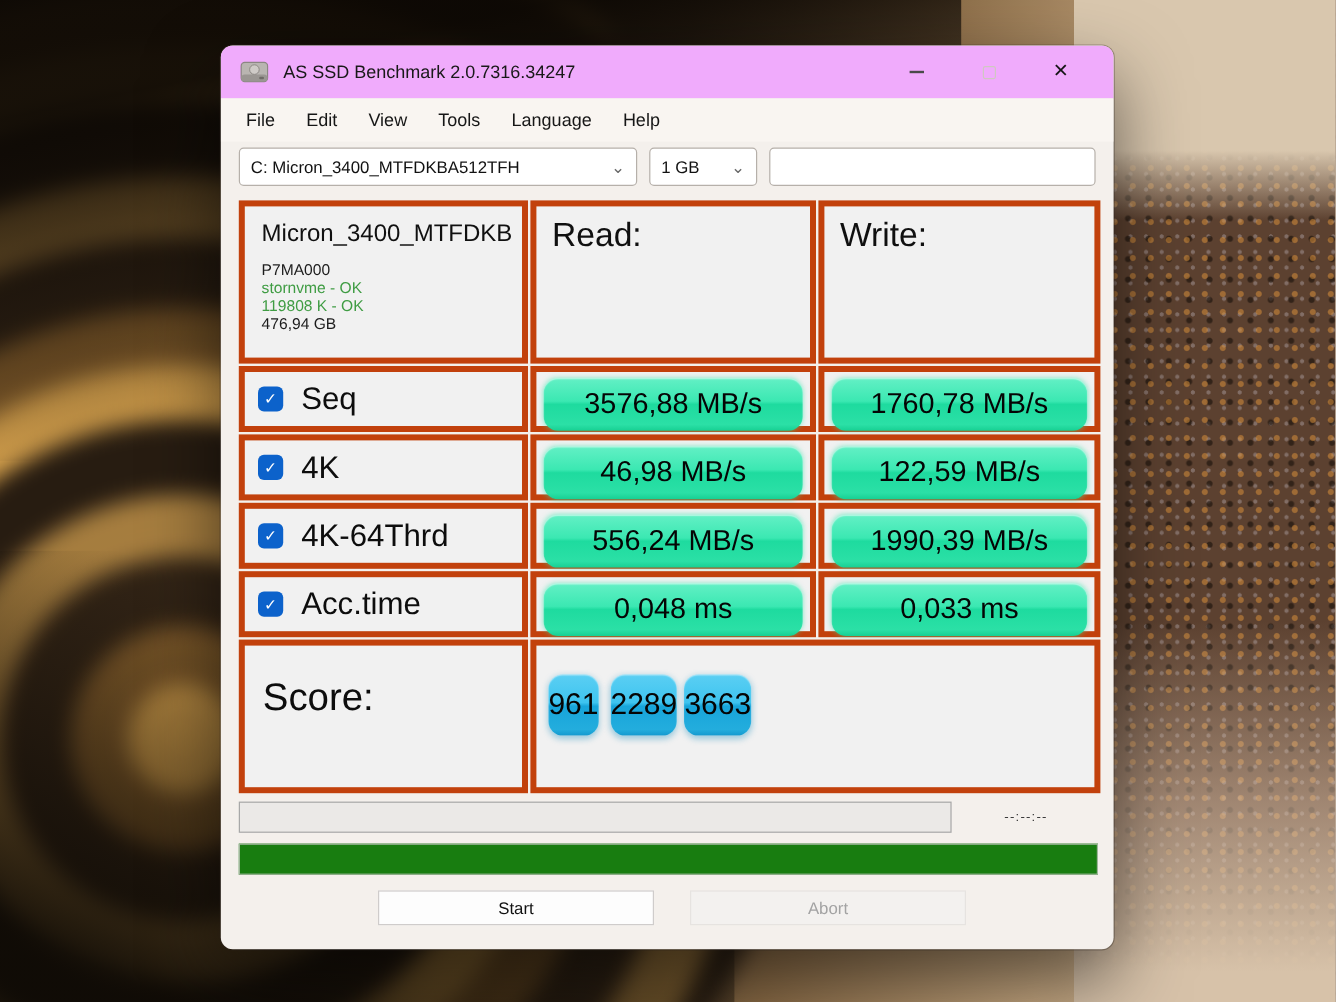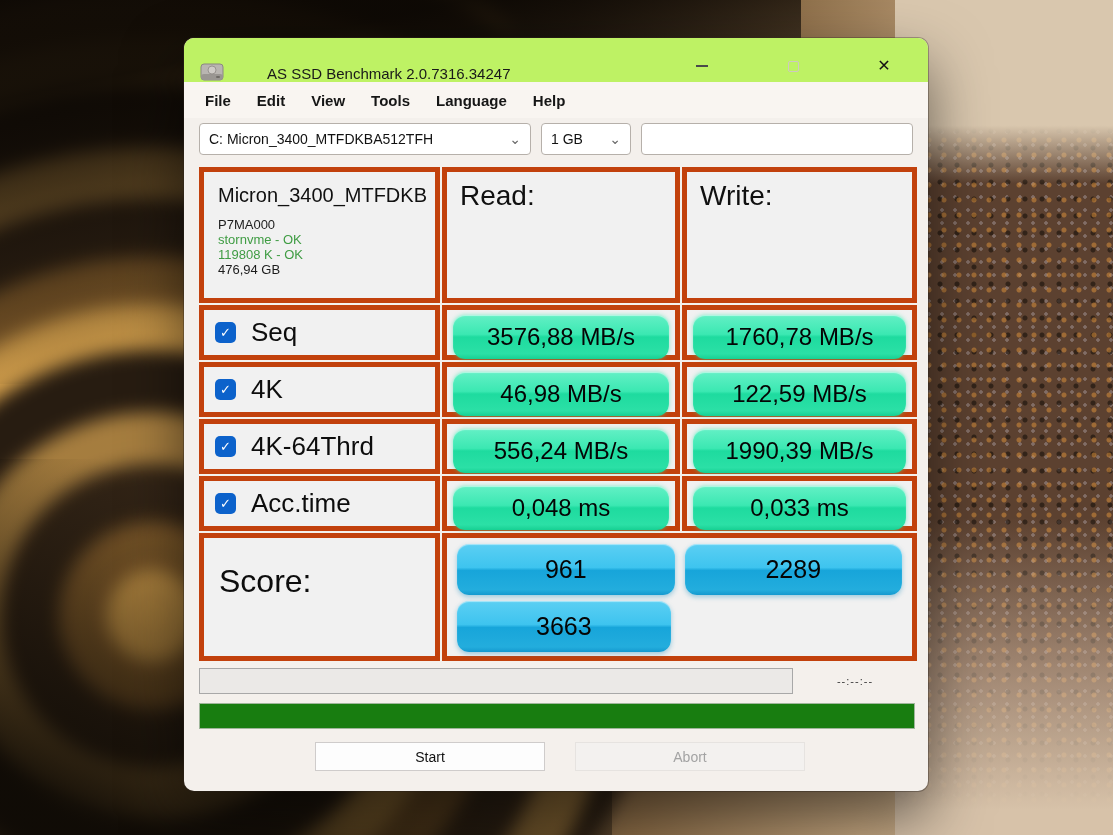--- a/index.html
+++ b/index.html
@@ -27,30 +27,30 @@
     background-size: 15px 15px, 17px 17px, 13px 13px; }
   .wp-right-overlay { position:absolute; right:0; top:0; width:218px; height:100%;
     background: linear-gradient(180deg,#d9c7ae 0%, #d9c7ae 15%, rgba(217,199,174,0) 22%,
       rgba(217,199,174,0) 62%, rgba(216,191,168,.55) 80%, #d7c2a9 97%); }
 
   
   .window { position:absolute; left:184px; top:38px; width:744px; height:753px;
     background:#f4f0ec; border-radius:10px; overflow:hidden;
     box-shadow: 0 26px 60px rgba(0,0,0,.55), 0 0 0 1px rgba(60,50,40,.35); }
 
-  .titlebar { height:44px; display:flex; align-items:flex-end; padding:0 14px 0 16px; background:#bef264;gap:31px; }
+  .titlebar { height:44px; display:flex; align-items:center; padding:0 14px 0 16px; background:#f0abfc; }
   .app-icon { width:24px; height:20px; margin-right:12px; flex:0 0 auto; }
   .title-text { font-size:15px; color:#191919; flex:1; white-space:nowrap; }
   .win-btn { width:60px; height:32px; display:flex; align-items:center; justify-content:center; }
   .min-glyph { width:12px; height:2px; background:#4a4a4a; }
   .max-glyph { width:11px; height:11px; border:1.5px solid #cfc8c1; border-radius:2px; }
   .close-glyph { font-size:16px; color:#141414; line-height:1; }
 
   .menubar { display:flex; align-items:center; height:36px; padding:0 8px; background:#f9f5f1; }
-  .menu-item { padding:6px 13px; font-size:15px; color:#161616;font-weight:bold; }
+  .menu-item { padding:6px 13px; font-size:15px; color:#161616; }
 
   .toolbar { display:flex; align-items:center; gap:10px; padding:5px 15px 7px; }
   .combo { height:32px; background:#fff; border:1px solid #b6b0aa; border-radius:4px;
     display:flex; align-items:center; justify-content:space-between; padding:0 9px; font-size:14px; color:#111; }
   .combo-drive { width:332px; }
   .combo-size { width:90px; }
   .chevron { color:#6a6a6a; font-size:14px; margin-left:6px; line-height:0.6; }
   .text-input { flex:1; height:32px; background:#fff; border:1px solid #b6b0aa; border-radius:4px;
     font:14px "Liberation Sans",sans-serif; padding:0 8px; color:#111; }
 
@@ -71,21 +71,21 @@
   .checkbox { width:21px; height:21px; border-radius:5px; background:#0c62cb; color:#fff;
     font-size:13px; display:flex; align-items:center; justify-content:center; flex:0 0 auto; }
 
   .value-cell { display:flex; justify-content:center; padding:5px 6px; }
   .pill { display:flex; align-items:center; justify-content:center; color:#050505; }
   .pill-green { width:100%; height:44px; border-radius:12px; font-size:24px;
     background: linear-gradient(180deg,#63f0c5 0%,#3be8b2 44%,#1edb9f 50%,#2be0a6 88%,#17d093 100%);
     box-shadow: 0 0 4px rgba(46,224,168,.55), inset 0 1px 1px rgba(255,255,255,.55); }
 
   .score-label-cell { padding:25px 15px; font-size:32px; color:#0d0d0d; }
-  .score-cell { grid-column:2/4; display:flex; flex-direction:column; gap:6px; padding:6px 10px; }
+  .score-cell { grid-column:2/4; display:flex; flex-direction:row; gap:6px; padding:24px 10px; }
   .score-row1 { display:flex; gap:10px; }
   .score-row2 { display:flex; justify-content:flex-start; }
   .pill-blue { height:51px; border-radius:12px; font-size:25px; flex:1;
     background: linear-gradient(180deg,#5bcff3 0%,#3ec4ef 46%,#17a5da 52%,#23addd 90%,#1499cf 100%);
     box-shadow: 0 2px 5px rgba(20,140,190,.4), inset 0 1px 1px rgba(255,255,255,.5); }
   .pill-total { flex:0 0 48%; }
 
   
   .progress-bar { position:absolute; left:15px; top:630px; width:594px; height:26px;
     background:#ebe9e7; border:1px solid #a8a8a8; }

